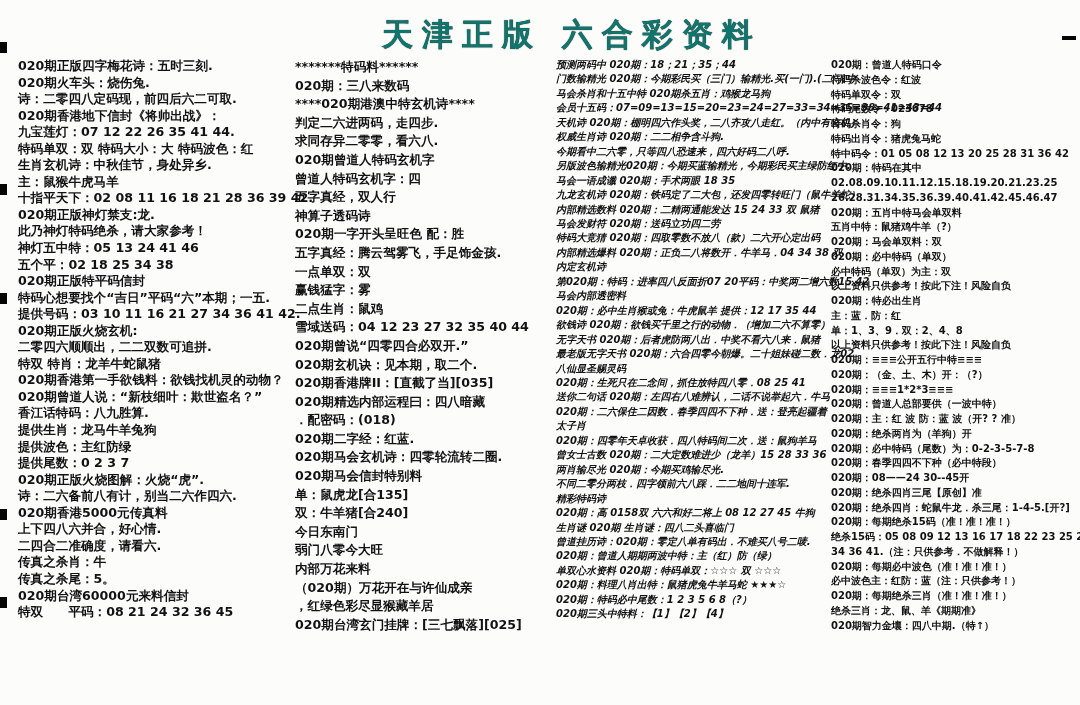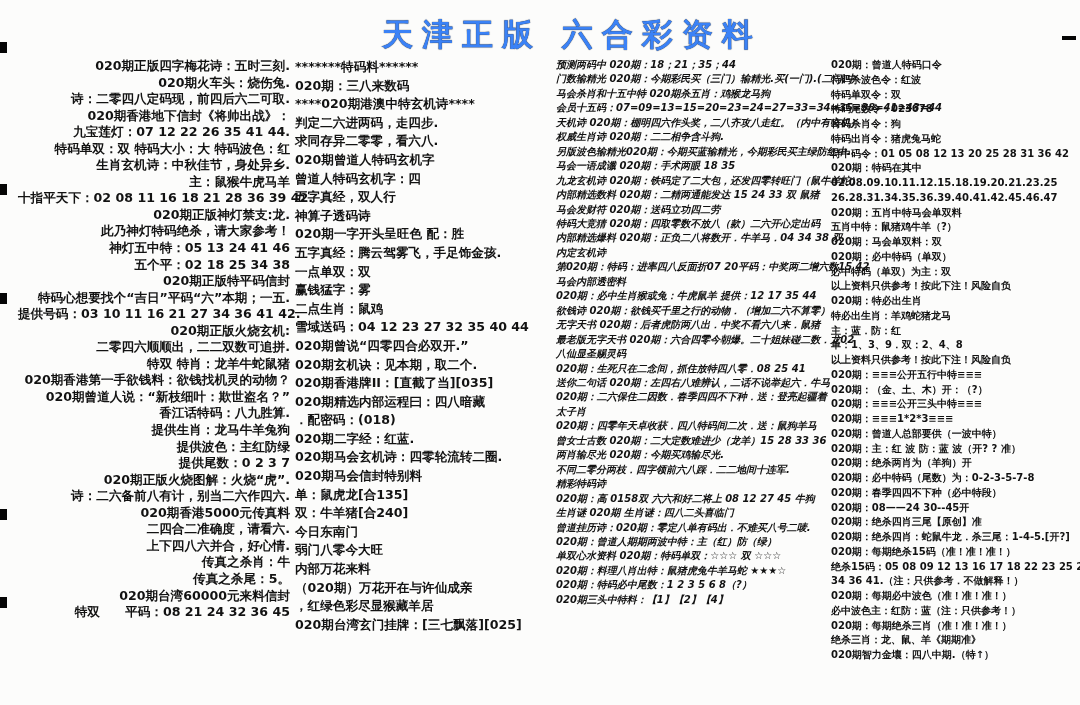--- a/index.html
+++ b/index.html
@@ -6,29 +6,29 @@
   body{
     width:1080px;height:705px;position:relative;overflow:hidden;
     background:#fcfcfb;
     font-family:"DejaVu Sans",sans-serif;
     color:#0d0d0d;
   }
   .page-title{
     position:absolute;left:382px;top:14px;width:480px;
     font-family:"DejaVu Serif","Liberation Serif",serif;
     font-size:31px;font-weight:bold;letter-spacing:9px;
-    color:#3b82f6;white-space:nowrap;
+    color:#0f766e;white-space:nowrap;
     text-shadow:0 0 1px #000;
   }
   .col{
     position:absolute;top:58px;
     font-weight:bold;white-space:nowrap;
   }
   .col .line{color:#121212;}
-  #col1{left:18px;width:272px;font-size:12.6px;line-height:16.55px;text-align:right;}
+  #col1{left:18px;width:272px;font-size:12.6px;line-height:16.55px;}
   #col2{left:295px;width:232px;font-size:12.6px;line-height:18.6px;}
   #col3{left:556px;width:297px;font-size:10px;line-height:14.45px;font-style:italic;}
   #col4{left:831px;width:246px;font-size:10px;line-height:14.75px;}
   .artifact{position:absolute;background:#050505;}
   #art1{left:0;top:42px;width:7px;height:11px;}
   #art2{left:0;top:184px;width:7px;height:11px;}
   #art3{left:0;top:293px;width:7px;height:11px;}
   #art4{left:0;top:509px;width:7px;height:11px;}
   #art5{left:0;top:597px;width:7px;height:11px;}
   #art6{left:1062px;top:36px;width:14px;height:4px;}
@@ -60,22 +60,22 @@
     <div class="line">特双 特肖：龙羊牛蛇鼠猪</div>
     <div class="line">020期香港第一手欲钱料：欲钱找机灵的动物？</div>
     <div class="line">020期曾道人说：“新枝细叶：欺世盗名？”</div>
     <div class="line">香江话特码：八九胜算.</div>
     <div class="line">提供生肖：龙马牛羊兔狗</div>
     <div class="line">提供波色：主红防绿</div>
     <div class="line">提供尾数：0 2 3 7</div>
     <div class="line">020期正版火烧图解：火烧“虎”.</div>
     <div class="line">诗：二六备前八有计，别当二六作四六.</div>
     <div class="line">020期香港5000元传真料</div>
+    <div class="line">上下四八六并合，好心情.</div>
     <div class="line">二四合二准确度，请看六.</div>
-    <div class="line">上下四八六并合，好心情.</div>
     <div class="line">传真之杀肖：牛</div>
     <div class="line">传真之杀尾：5。</div>
     <div class="line">020期台湾60000元来料信封</div>
     <div class="line">特双　　平码：08 21 24 32 36 45</div>
   </div>
 <div id="col2" class="col">
     <div class="line">*******特码料******</div>
     <div class="line">020期：三八来数码</div>
     <div class="line">****020期港澳中特玄机诗****</div>
     <div class="line">判定二六进两码，走四步.</div>
@@ -107,20 +107,21 @@
     <div class="line">，红绿色彩尽显猴藏羊居</div>
     <div class="line">020期台湾玄门挂牌：[三七飘落][025]</div>
   </div>
 <div id="col3" class="col">
     <div class="line">预测两码中 020期：18；21；35；44</div>
     <div class="line">门数输精光 020期：今期彩民买（三门）输精光.买(一门).(二门)中</div>
     <div class="line">马会杀肖和十五中特 020期杀五肖：鸡猴龙马狗</div>
     <div class="line">会员十五码：07=09=13=15=20=23=24=27=33=34=35=38=41=43=44</div>
     <div class="line">天机诗 020期：棚明四六作头奖，二八齐攻八走红。（内中有玄机）</div>
     <div class="line">权威生肖诗 020期：二二相争含斗狗.</div>
+    <div class="line">今期看中二六零，只等四八恐速来，四六好码二八呼.</div>
     <div class="line">另版波色输精光020期：今期买蓝输精光，今期彩民买主绿防红中.</div>
     <div class="line">马会一语成谶 020期：手术两眼 18 35</div>
     <div class="line">九龙玄机诗 020期：铁码定了二大包，还发四零转旺门（鼠牛羊蛇）</div>
     <div class="line">内部精选数料 020期：二精两通能发达 15 24 33 双 鼠猪</div>
     <div class="line">马会发财符 020期：送码立功四二劳</div>
     <div class="line">特码大竞猜 020期：四取零数不放八（款）二六开心定出码</div>
     <div class="line">内部精选爆料 020期：正负二八将数开．牛羊马．04 34 38 双</div>
     <div class="line">内定玄机诗</div>
     <div class="line">第020期：特码：进率四八反面折07 20平码：中奖两二增六数15 42</div>
     <div class="line">马会内部透密料</div>
@@ -158,27 +159,25 @@
     <div class="line">020期：特码在其中</div>
     <div class="line">02.08.09.10.11.12.15.18.19.20.21.23.25</div>
     <div class="line">26.28.31.34.35.36.39.40.41.42.45.46.47</div>
     <div class="line">020期：五肖中特马会单双料</div>
     <div class="line">五肖中特：鼠猪鸡牛羊（?）</div>
     <div class="line">020期：马会单双料：双</div>
     <div class="line">020期：必中特码（单双）</div>
     <div class="line">必中特码（单双）为主：双</div>
     <div class="line">以上资料只供参考！按此下注！风险自负</div>
     <div class="line">020期：特必出生肖</div>
-    <div class="line">特必出生肖：羊鸡蛇猪龙马</div>
     <div class="line">主：蓝．防：红</div>
     <div class="line">单：1、3、9．双：2、4、8</div>
     <div class="line">以上资料只供参考！按此下注！风险自负</div>
     <div class="line">020期：≡≡≡公开五行中特≡≡≡</div>
     <div class="line">020期：（金、土、木）开：（?）</div>
-    <div class="line">020期：≡≡≡公开三头中特≡≡≡</div>
     <div class="line">020期：≡≡≡1*2*3≡≡≡</div>
     <div class="line">020期：曾道人总部要供（一波中特）</div>
     <div class="line">020期：主：红 波 防：蓝 波（开? ? 准）</div>
     <div class="line">020期：绝杀两肖为（羊狗）开</div>
     <div class="line">020期：必中特码（尾数）为：0-2-3-5-7-8</div>
     <div class="line">020期：春季四四不下种（必中特段）</div>
     <div class="line">020期：08——24 30--45开</div>
     <div class="line">020期：绝杀四肖三尾【原创】准</div>
     <div class="line">020期：绝杀四肖：蛇鼠牛龙．杀三尾：1-4-5.[开?]</div>
     <div class="line">020期：每期绝杀15码（准！准！准！）</div>

